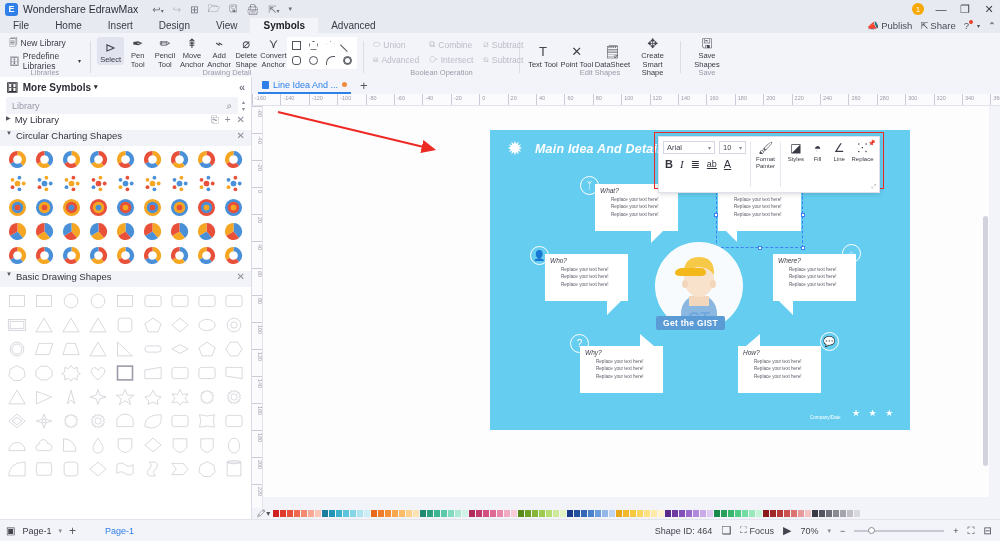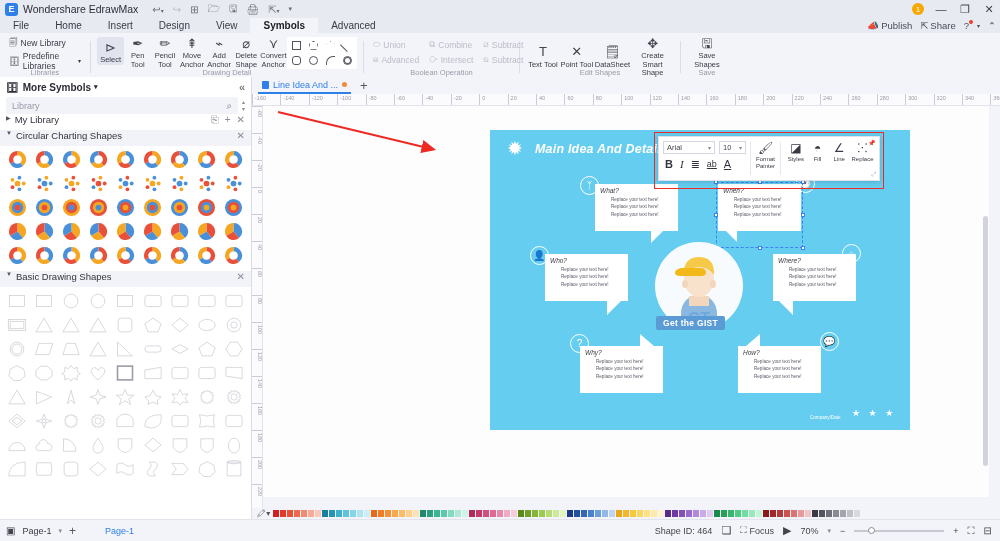--- a/index.html
+++ b/index.html
@@ -1278,21 +1278,21 @@
         </div>
 
         <div class="compdate" style="left:320px; top:285px;">Company/Date</div>
         <div class="ministars" style="left:362px; top:278px;">★ ★ ★</div>
       </div>
 
       <div class="scrollv"></div>
     </div>
 
     <div class="redbox" style="left:402px; top:55px; width:230px; height:57px;"></div>
-    <div class="fmtbar" style="left:406px; top:59px; width:222px; height:45px;">
+    <div class="fmtbar" style="left:406px; top:59px; width:222px; height:57px;">
       <div class="fcol" style="width:85px">
         <div class="frow1">
           <div class="fsel" style="width:52px">
             <span>Arial</span>
               <span class="cv">▾</span>
           </div>
           <div class="fsel" style="width:27px">
             <span>10</span>
               <span class="cv">▾</span>
           </div>

